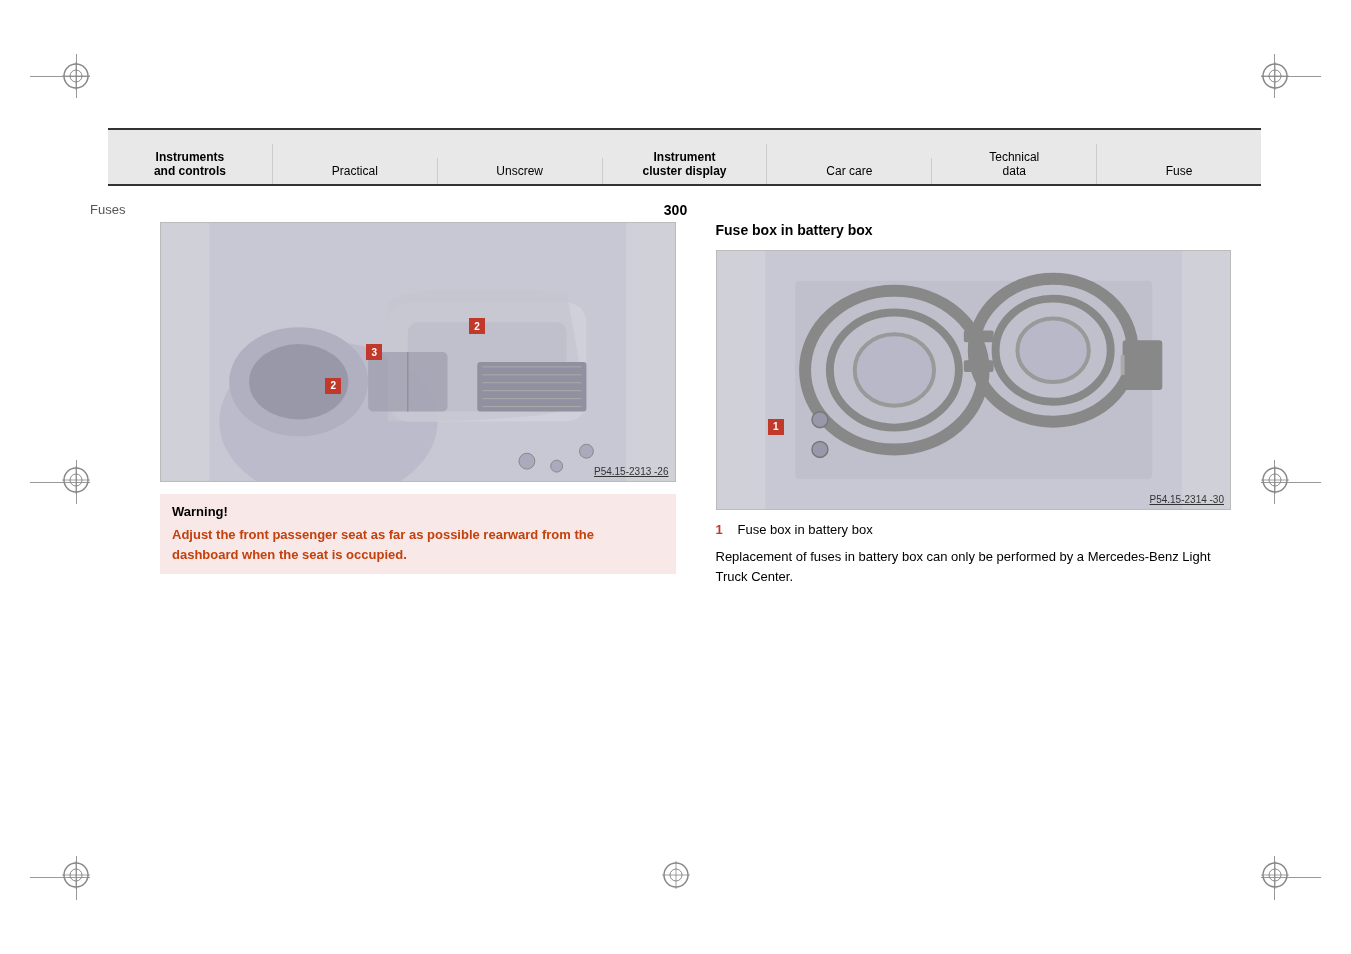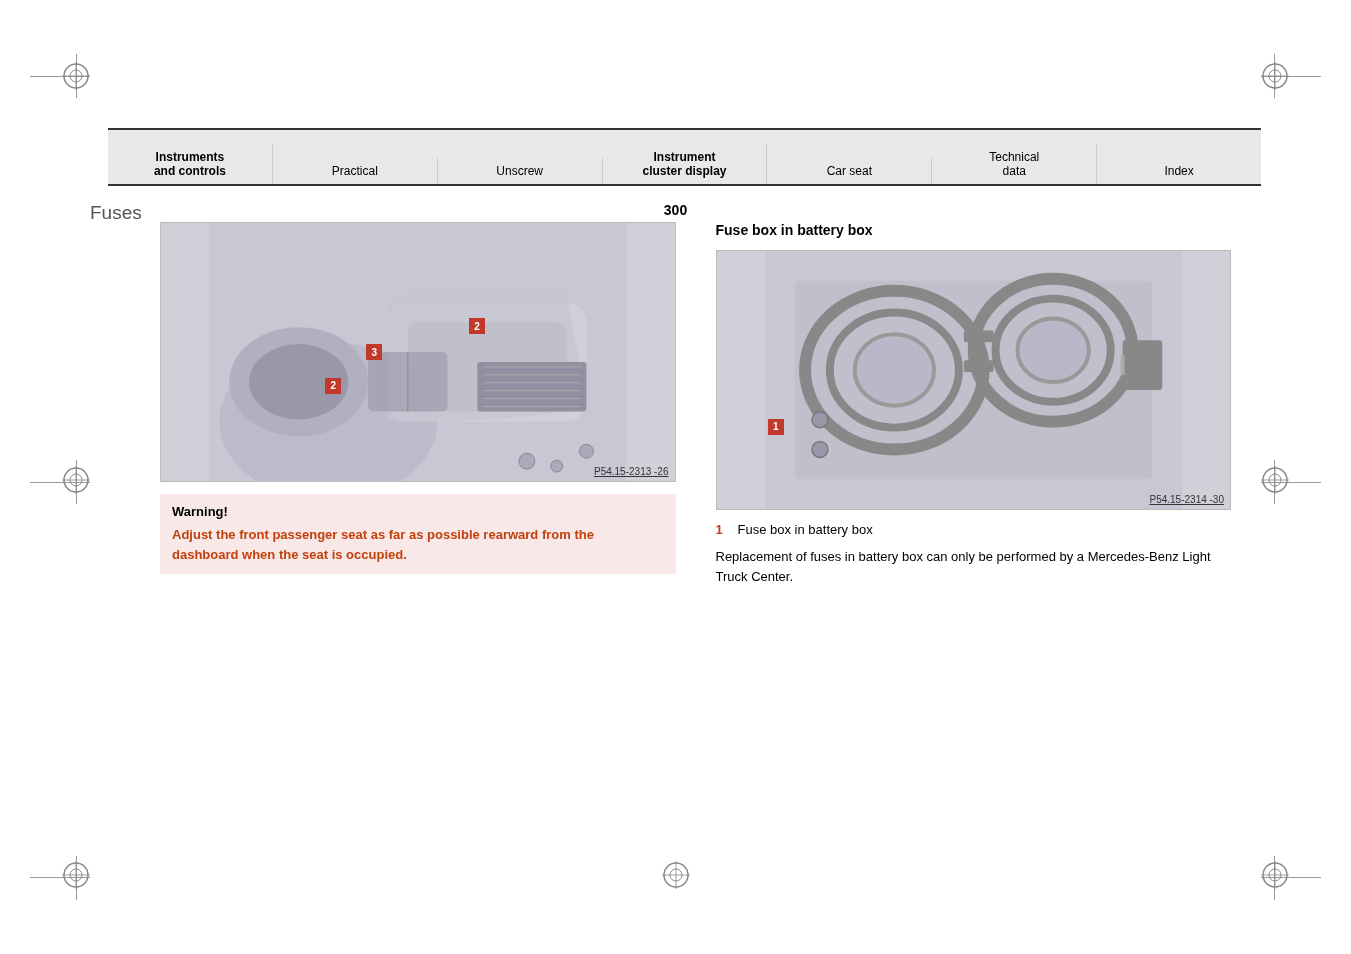--- a/index.html
+++ b/index.html
@@ -182,21 +182,21 @@
       width: 100%;
       height: 100%;
       position: absolute;
       top: 0; left: 0;
     }
 
     .fuses-label-abs {
       position: absolute;
       top: 202px;
       left: 90px;
-      font-size: 19px;
+      font-size: 13px;
       color: #555;
     }
 
     .page-num-abs {
       position: absolute;
       top: 202px;
       left: 50%;
       transform: translateX(-50%);
       font-size: 14px;
       font-weight: bold;
@@ -287,28 +287,28 @@
     <span>Practical</span>
   </div>
   <div class="nav-item">
     <span>Unscrew</span>
   </div>
   <div class="nav-item" style="font-weight:bold;">
     <span style="white-space:pre-line;text-align:center;">Instrument
 cluster display</span>
   </div>
   <div class="nav-item">
-    <span>Car seat</span>
+    <span>Car care</span>
   </div>
   <div class="nav-item">
     <span style="white-space:pre-line;text-align:center;">Technical
 data</span>
   </div>
   <div class="nav-item" style="border-right:none;">
-    <span>Index</span>
+    <span>Fuse</span>
   </div>
 </nav>
 
 <div class="fuses-label-abs">Fuses</div>
 
 <div class="page-num-abs">300</div>
 
 <div style="position:absolute;top:222px;left:160px;right:120px;display:flex;gap:40px;">
 
   <div style="flex:1;">

